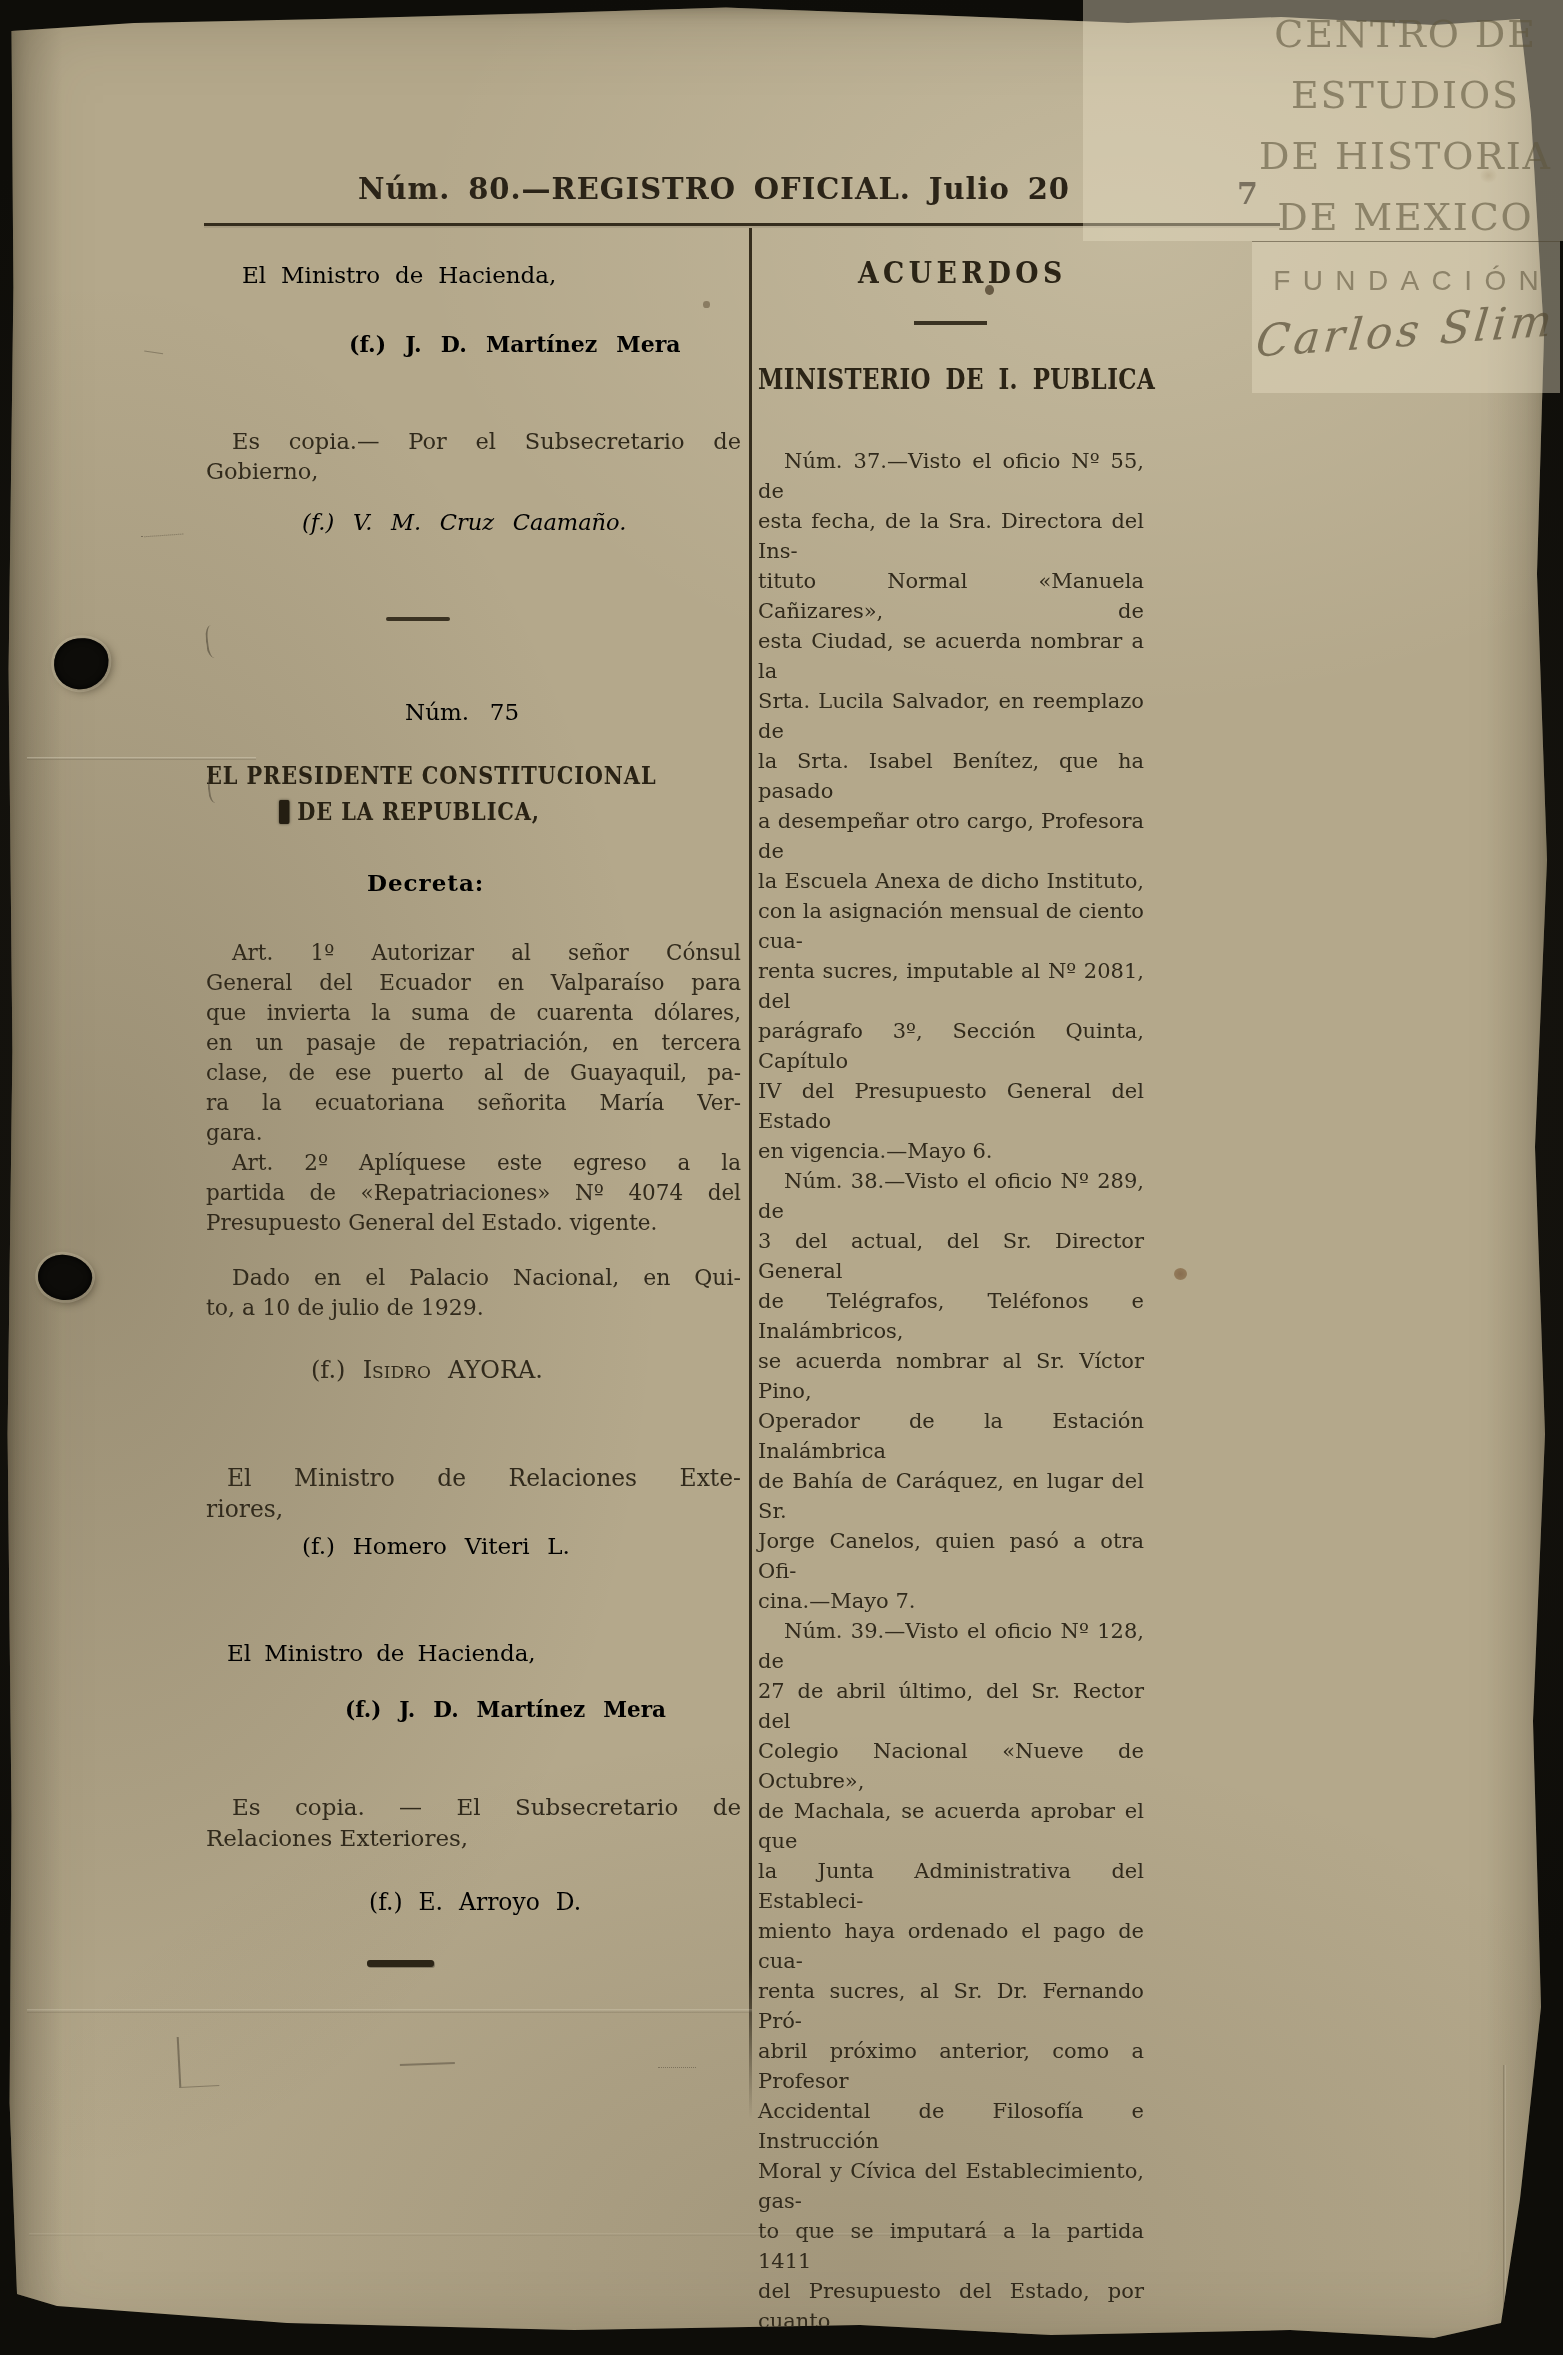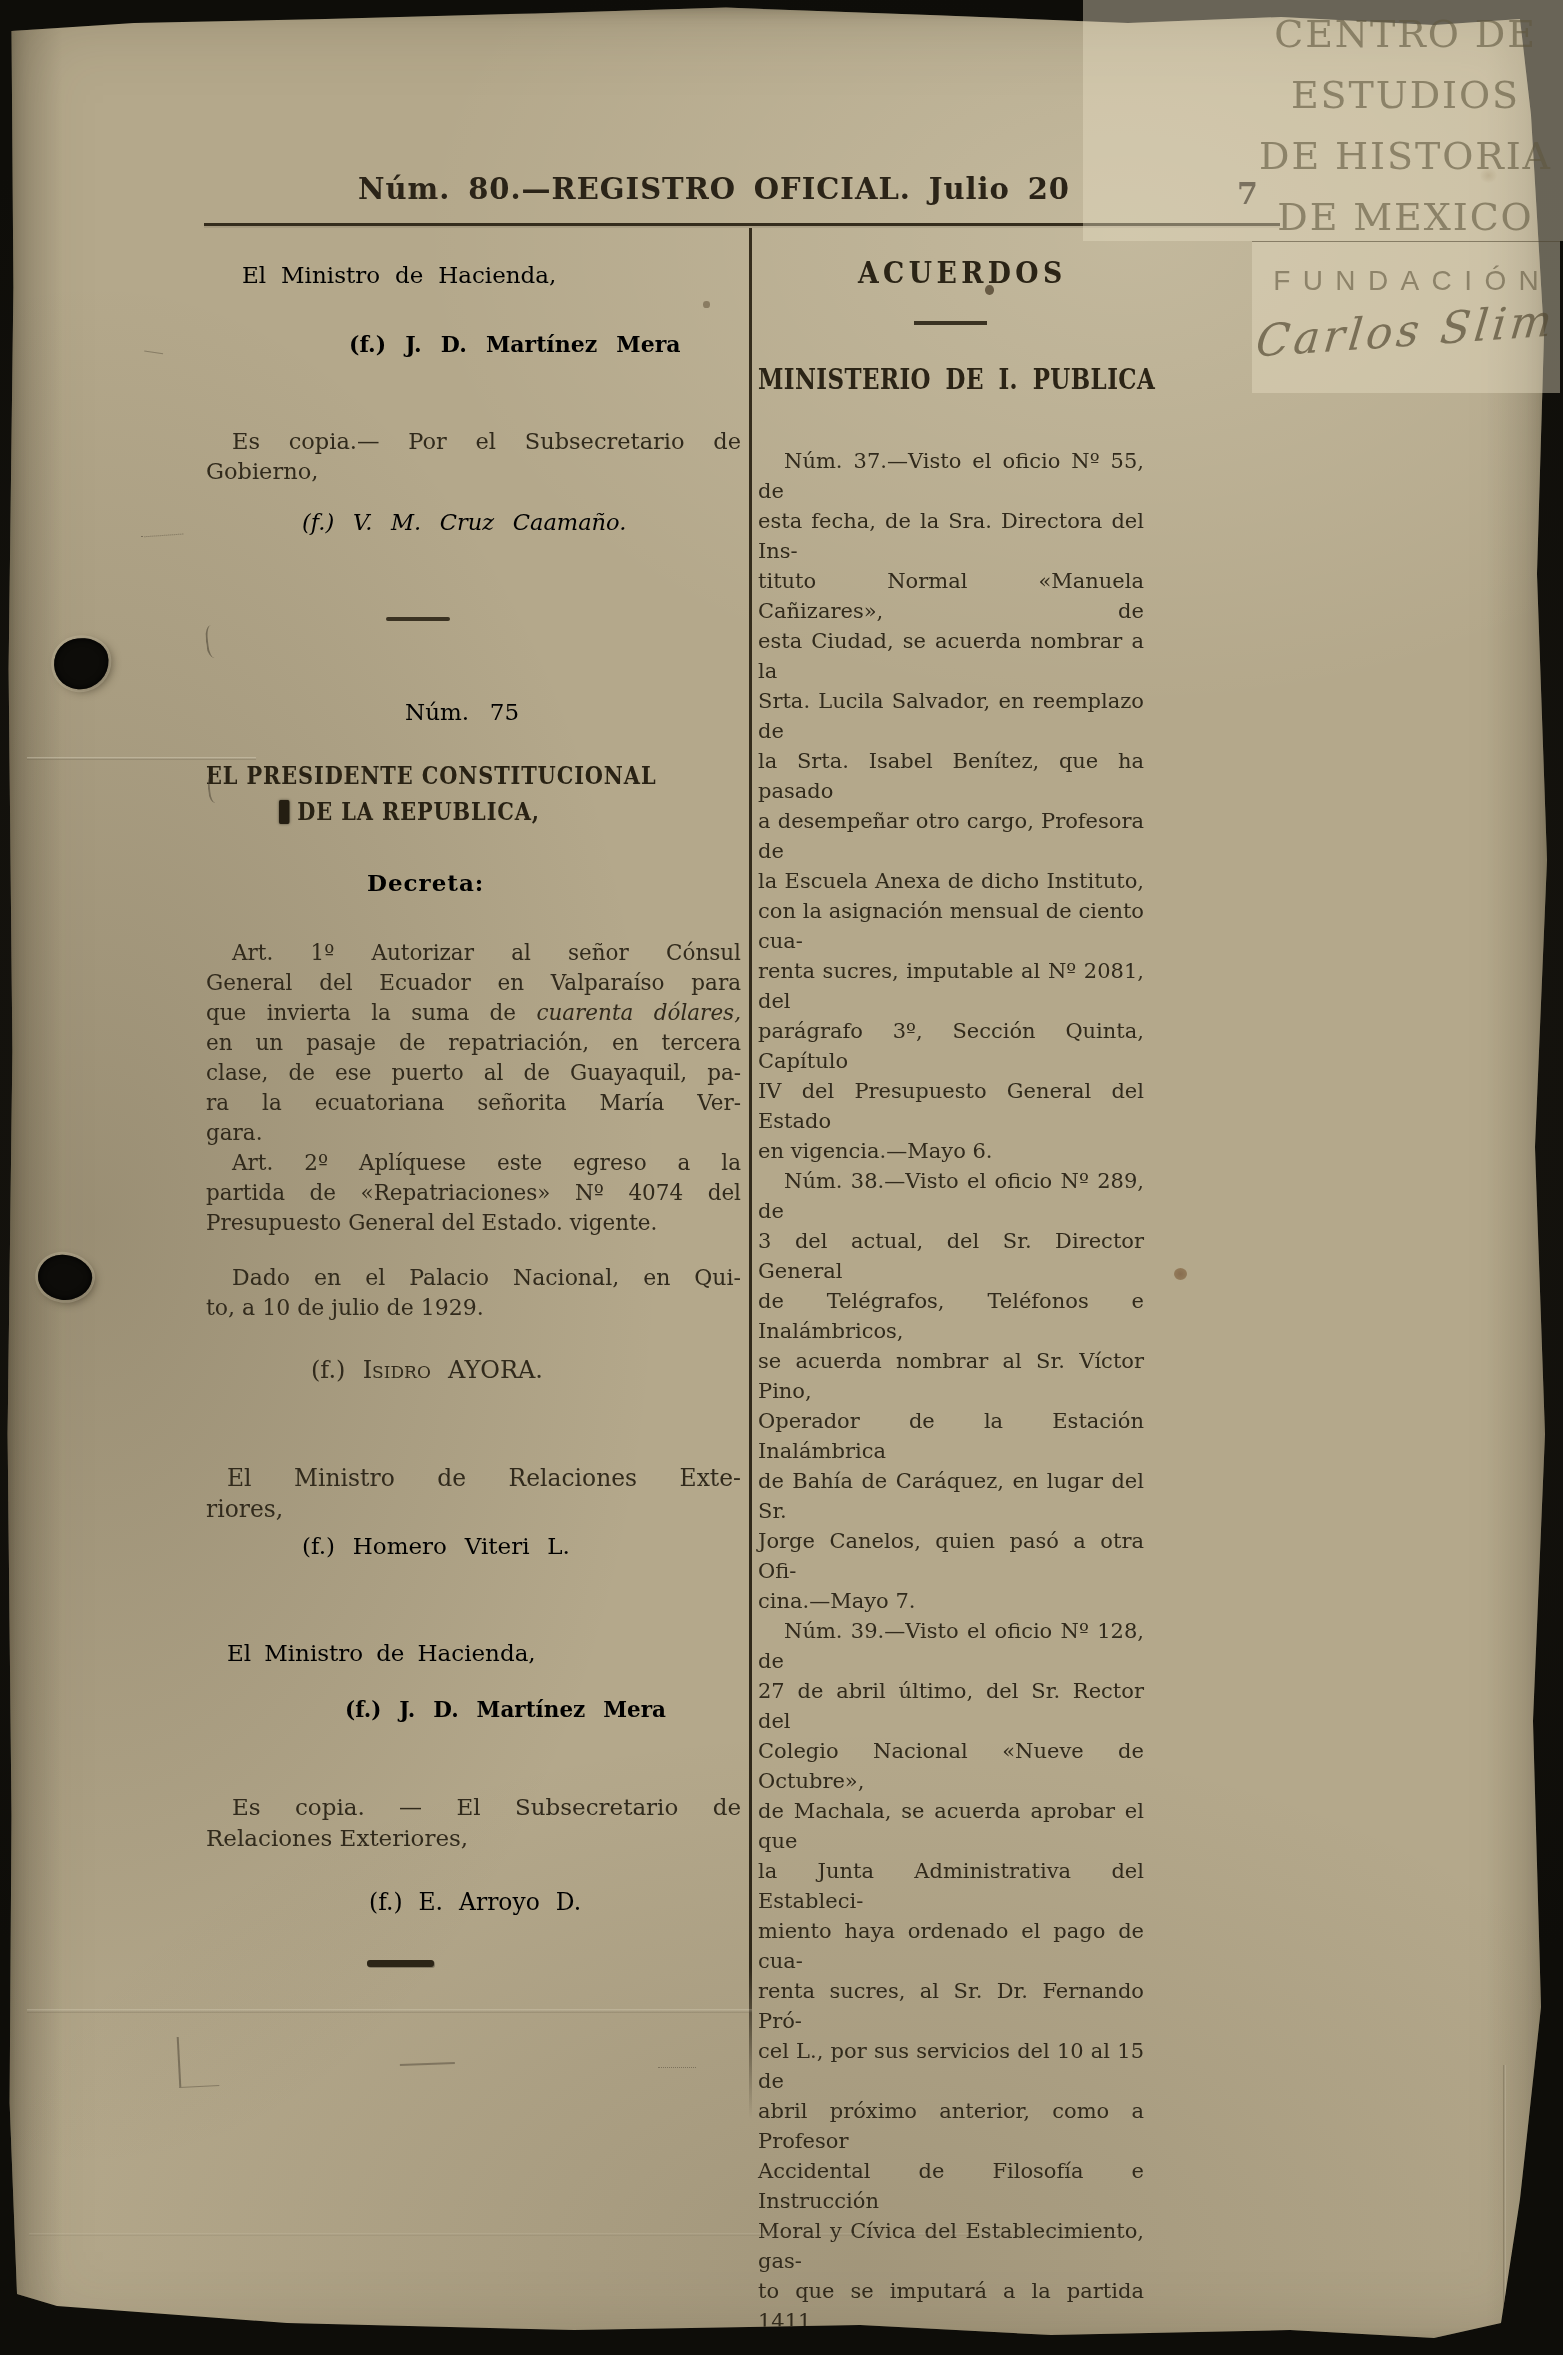--- a/index.html
+++ b/index.html
@@ -28,21 +28,21 @@
   .pageno{position:absolute;left:1237px;top:176px;font-size:30px;font-weight:bold;color:#2b2418;}
   .head-rule{position:absolute;left:204px;top:223px;width:1076px;height:2.9px;background:#352d1d;
              box-shadow:0 1.9px 0 rgba(53,45,29,.12);}
   .col-divider{position:absolute;left:749px;top:228px;width:2.9px;height:1891px;
                background:linear-gradient(#352d1d 0%, #2e2719 92%, rgba(46,39,25,0) 100%);}
 
   
   .line{text-align:justify;text-align-last:justify;color:#312a1c;}
   .line.last{text-align-last:left;}
   .line.ind{text-indent:26px;}
-  .it{font-style:italic;}
+  .it{}
   .sc{font-variant:small-caps;}
   .blot{display:inline-block;width:12.4px;height:24px;background:#241e12;margin-right:8.6px;
         vertical-align:-3.8px;border-radius:1.9px;box-shadow:0 0 2.9px rgba(20,16,8,.6);}
 
   
   .col-left{position:absolute;left:206px;top:0;width:535px;}
   .col-left .blk{font-size:21.5px;line-height:30px;}
   .b-min1{margin-top:260px;padding-left:36px;font-size:23px !important;line-height:31px !important;word-spacing:7.6px;}
   .b-sig1{margin-top:38px;padding-left:143px;font-weight:bold;font-size:22px !important;line-height:31px !important;word-spacing:11.5px;}
   .b-copy1{margin-top:66px;font-size:22.5px !important;}
@@ -207,21 +207,20 @@
           <div class="line last"><span>cina.—Mayo 7.</span></div>
         </div>
       <div class="para">
           <div class="line ind"><span>Núm. 39.—Visto el oficio Nº 128, de</span></div>
           <div class="line"><span>27 de abril último, del Sr. Rector del</span></div>
           <div class="line"><span>Colegio Nacional «Nueve de Octubre»,</span></div>
           <div class="line"><span>de Machala, se acuerda aprobar el que</span></div>
           <div class="line"><span>la Junta Administrativa del Estableci-</span></div>
           <div class="line"><span>miento haya ordenado el pago de cua-</span></div>
           <div class="line"><span>renta sucres, al Sr. Dr. Fernando Pró-</span></div>
-          <div class="line"><span>cel L., por sus servicios del 10 al 15 de</span></div>
           <div class="line"><span>abril próximo anterior, como a Profesor</span></div>
           <div class="line"><span>Accidental de Filosofía e Instrucción</span></div>
           <div class="line"><span>Moral y Cívica del Establecimiento, gas-</span></div>
           <div class="line"><span>to que se imputará a la partida 1411</span></div>
           <div class="line"><span>del Presupuesto del Estado, por cuanto</span></div>
         </div>
 
     </div>
 
     <div class="hole hole-a"></div>

